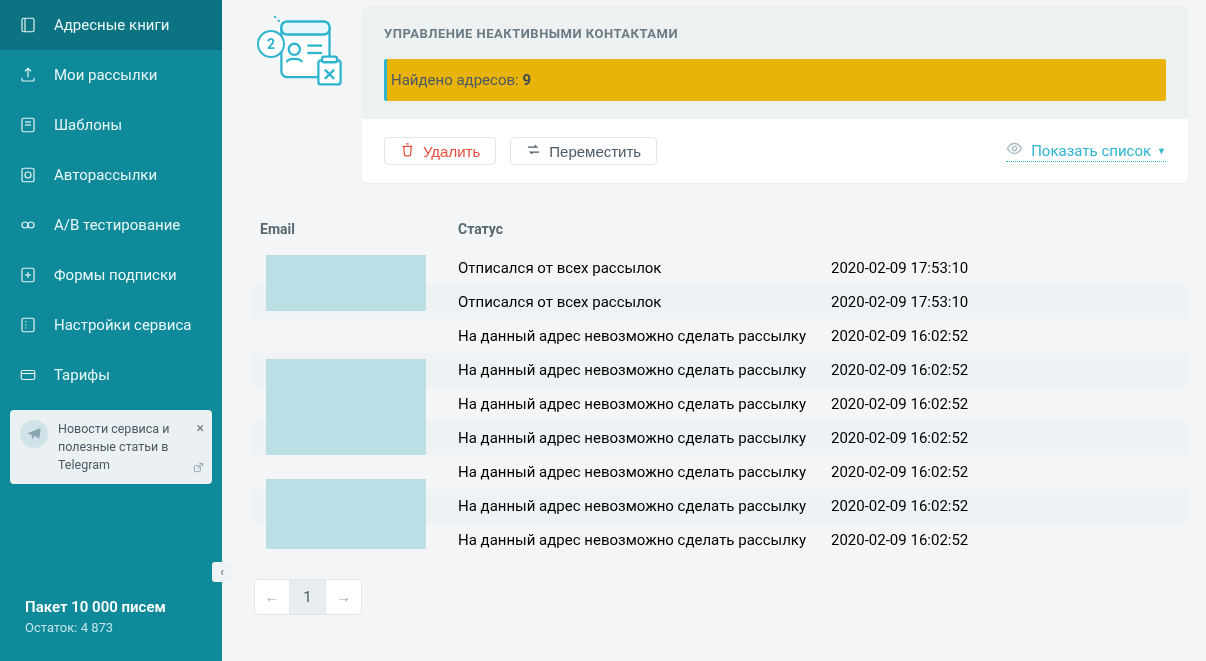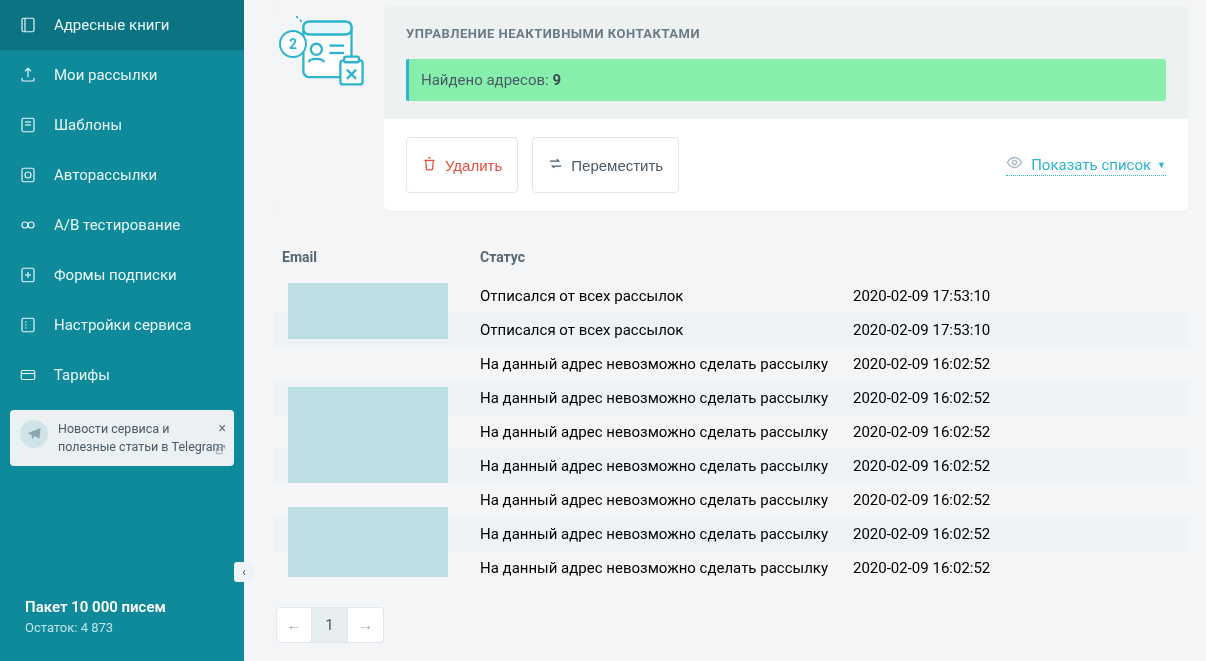--- a/index.html
+++ b/index.html
@@ -1,20 +1,20 @@
 <!DOCTYPE html>
 <html><head>
 <meta charset="utf-8">
 <style>
 *{box-sizing:border-box;margin:0;padding:0;}
 body{font-family:-apple-system,BlinkMacSystemFont,"Segoe UI",Roboto,Arial,sans-serif;background:#f3f5f7;color:#4a5a66;overflow:hidden;}
 .app{display:flex;width:1206px;height:661px;}
 
 
-.sidebar{width:244px;background:#0e8a9a;color:#fff;display:flex;flex-direction:column;position:relative;}
+.sidebar{width:222px;background:#0e8a9a;color:#fff;display:flex;flex-direction:column;position:relative;}
 .nav{list-style:none;padding:0;}
 .nav-item{display:flex;align-items:center;padding:15px 18px;cursor:pointer;font-size:15px;color:#e9f7f9;}
 .nav-item.active{background:#0b7381;}
 .nav-item .icon{width:20px;height:20px;margin-right:16px;display:flex;align-items:center;justify-content:center;opacity:0.9;}
 .sidebar-promo{margin:10px;background:#ebf1f3;color:#4a5a66;border-radius:4px;padding:10px 10px 10px 10px;font-size:12.5px;line-height:1.45;position:relative;display:flex;}
 .sidebar-promo .tg-badge{width:28px;height:28px;border-radius:50%;background:#cfe3e8;margin-right:10px;flex:0 0 28px;display:flex;align-items:center;justify-content:center;}
 .sidebar-promo .close{position:absolute;top:8px;right:8px;color:#6a7a84;font-size:14px;cursor:pointer;}
 .sidebar-promo .ext{position:absolute;bottom:6px;right:8px;color:#8aa0ab;}
 .sidebar-collapse{position:absolute;top:562px;right:0;transform:translateX(50%);width:20px;height:20px;background:#eef3f5;color:#4a5a66;display:flex;align-items:center;justify-content:center;font-size:12px;border-radius:3px;cursor:pointer;}
 .sidebar-footer{position:absolute;bottom:0;left:0;right:7px;padding:18px 20px 26px 25px;}
@@ -22,24 +22,24 @@
 .plan-balance{font-size:13px;color:#bfe4ea;}
 
 
 .main{flex:1;padding:0 18px 18px 30px;overflow:auto;}
 .top-card{margin-top:6px;background:#f3f5f7;border-radius:6px;display:flex;align-items:flex-start;}
 .illus{width:110px;position:relative;padding-top:10px;}
 .step-badge{position:absolute;top:24px;left:5px;width:28px;height:28px;border:2px solid #2fb4cf;border-radius:50%;background:#fff;display:flex;align-items:center;justify-content:center;font-weight:700;color:#2fb4cf;font-size:14px;}
 .illus-svg{margin-left:22px;}
 .panel{flex:1;background:#edf1f2;border-radius:6px;padding:20px 22px 0 22px;box-shadow:0 1px 0 rgba(0,0,0,0.04);}
 .panel-title{font-size:13px;font-weight:700;color:#6a7b86;letter-spacing:.5px;margin-bottom:18px;}
-.result-row{background:#86efac;border-left:3px solid #2fb4cf;padding:12px 12px;font-size:15px;color:#4a5a66;border-radius:2px;margin-bottom:18px;}
+.result-row{background:#eab308;border-left:3px solid #2fb4cf;padding:12px 4px;font-size:15px;color:#4a5a66;border-radius:2px;margin-bottom:18px;}
 .result-row b{color:#3d4b55;}
 .actions{display:flex;align-items:center;margin:0 -22px 0 -22px;background:#fff;padding:18px 22px;border-bottom-left-radius:6px;border-bottom-right-radius:6px;}
-.btn{display:flex;align-items:center;border:1px solid #e0e6ea;background:#fff;border-radius:4px;padding:18px 15px;font-size:15px;color:#4a5a66;cursor:pointer;margin-right:14px;}
+.btn{display:flex;align-items:center;border:1px solid #e0e6ea;background:#fff;border-radius:4px;padding:4px 15px;font-size:15px;color:#4a5a66;cursor:pointer;margin-right:14px;}
 .btn .icon{margin-right:8px;}
 .btn-danger{color:#e74c3c;}
 .link-show{margin-left:auto;display:flex;align-items:center;color:#2fb4cf;border-bottom:1px dotted #2fb4cf;cursor:pointer;font-size:15px;}
 .link-show .icon{margin-right:8px;color:#a9bcc6;}
 .link-show .caret{margin-left:6px;font-size:9px;}
 
 
 .tbl-wrap{margin-top:38px;}
 .tbl-head{display:flex;padding:0 8px 14px 8px;font-weight:700;color:#576772;font-size:14px;}
 .col-email{width:198px;}

